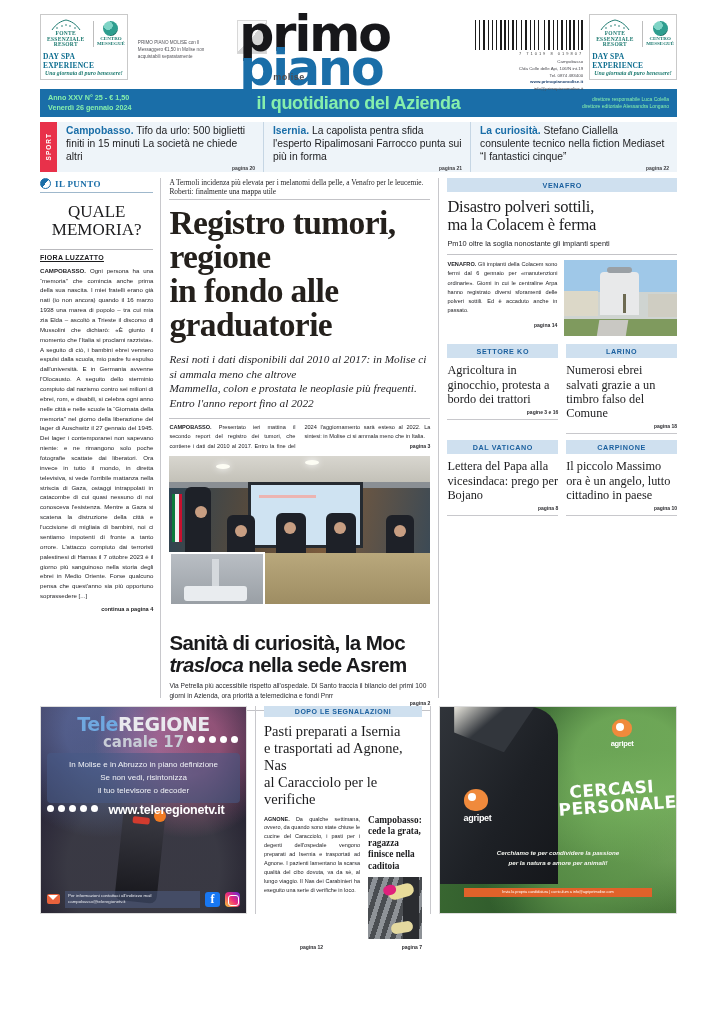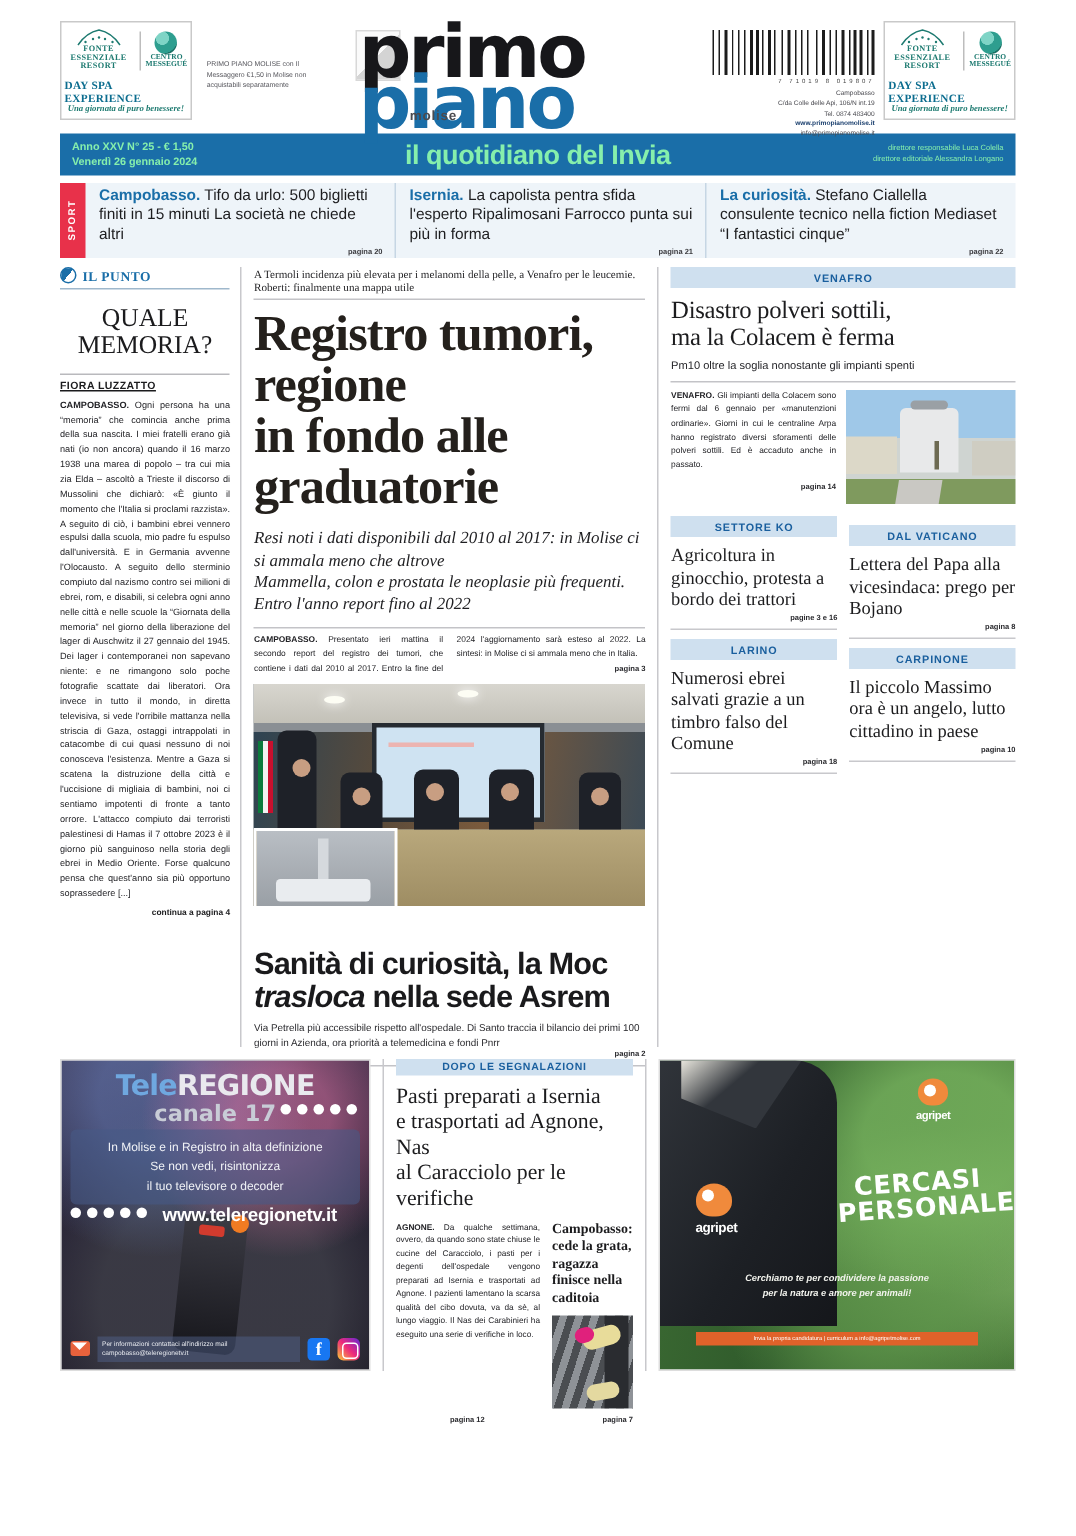--- a/index.html
+++ b/index.html
@@ -351,21 +351,21 @@
       <div class="adv-t1">DAY SPA EXPERIENCE</div>
       <div class="adv-t2">Una giornata di puro benessere!</div>
     </div>
   </div>
 
   <div class="bluebar">
     <div class="bb-left">
       <div>Anno XXV N° 25 - € 1,50</div>
       <div>Venerdì 26 gennaio 2024</div>
     </div>
-    <div class="bb-center">il quotidiano del Invia</div>
+    <div class="bb-center">il quotidiano del Azienda</div>
     <div class="bb-right">
       <div>direttore responsabile Luca Colella</div>
       <div>direttore editoriale Alessandra Longano</div>
     </div>
   </div>
 
   <div class="sportstrip">
     <div class="sport-tag">
         <span>SPORT</span>
       </div>
@@ -468,29 +468,29 @@
           <div class="road"></div>
         </div>
       </div>
 
       <div class="grid2">
         <div class="cell">
           <div class="tag">SETTORE KO</div>
           <div class="head4">Agricoltura in ginocchio, protesta a bordo dei trattori</div>
           <div class="pgsmall">pagine 3 e 16</div>
         </div>
+        <div class="cell">
+          <div class="tag">LARINO</div>
+          <div class="head4">Numerosi ebrei salvati grazie a un timbro falso del Comune</div>
+          <div class="pgsmall">pagina 18</div>
+        </div>
         <div class="cell" style="margin-top:6px">
           <div class="tag">DAL VATICANO</div>
           <div class="head4">Lettera del Papa alla vicesindaca: prego per Bojano</div>
           <div class="pgsmall">pagina 8</div>
-        </div>
-        <div class="cell">
-          <div class="tag">LARINO</div>
-          <div class="head4">Numerosi ebrei salvati grazie a un timbro falso del Comune</div>
-          <div class="pgsmall">pagina 18</div>
         </div>
         <div class="cell" style="margin-top:6px">
           <div class="tag">CARPINONE</div>
           <div class="head4">Il piccolo Massimo ora è un angelo, lutto cittadino in paese</div>
           <div class="pgsmall">pagina 10</div>
         </div>
       </div>
     </div>
   </div>
 
@@ -506,21 +506,21 @@
         </div>
         <div class="tele-t2">canale 17</div>
         <div class="tele-dots2">
             <i></i>
             <i></i>
             <i></i>
             <i></i>
             <i></i>
           </div>
         <div class="tele-box">
-          <div>In Molise e in Registro in alta definizione</div>
+          <div>In Molise e in Abruzzo in piano definizione</div>
           <div>Se non vedi, risintonizza</div>
           <div>il tuo televisore o decoder</div>
         </div>
         <div class="tele-dots">
             <i></i>
             <i></i>
             <i></i>
             <i></i>
             <i></i>
           </div>

